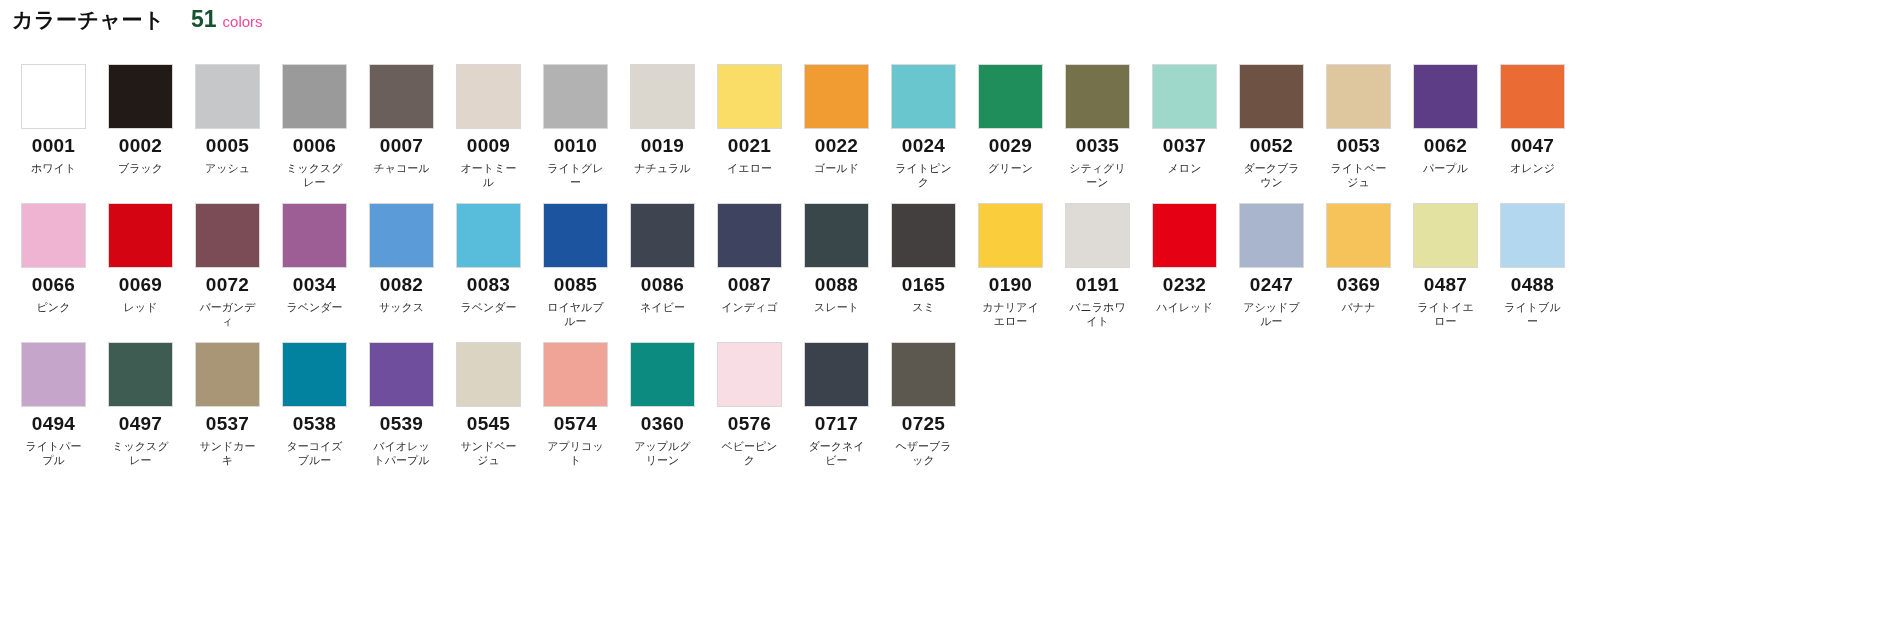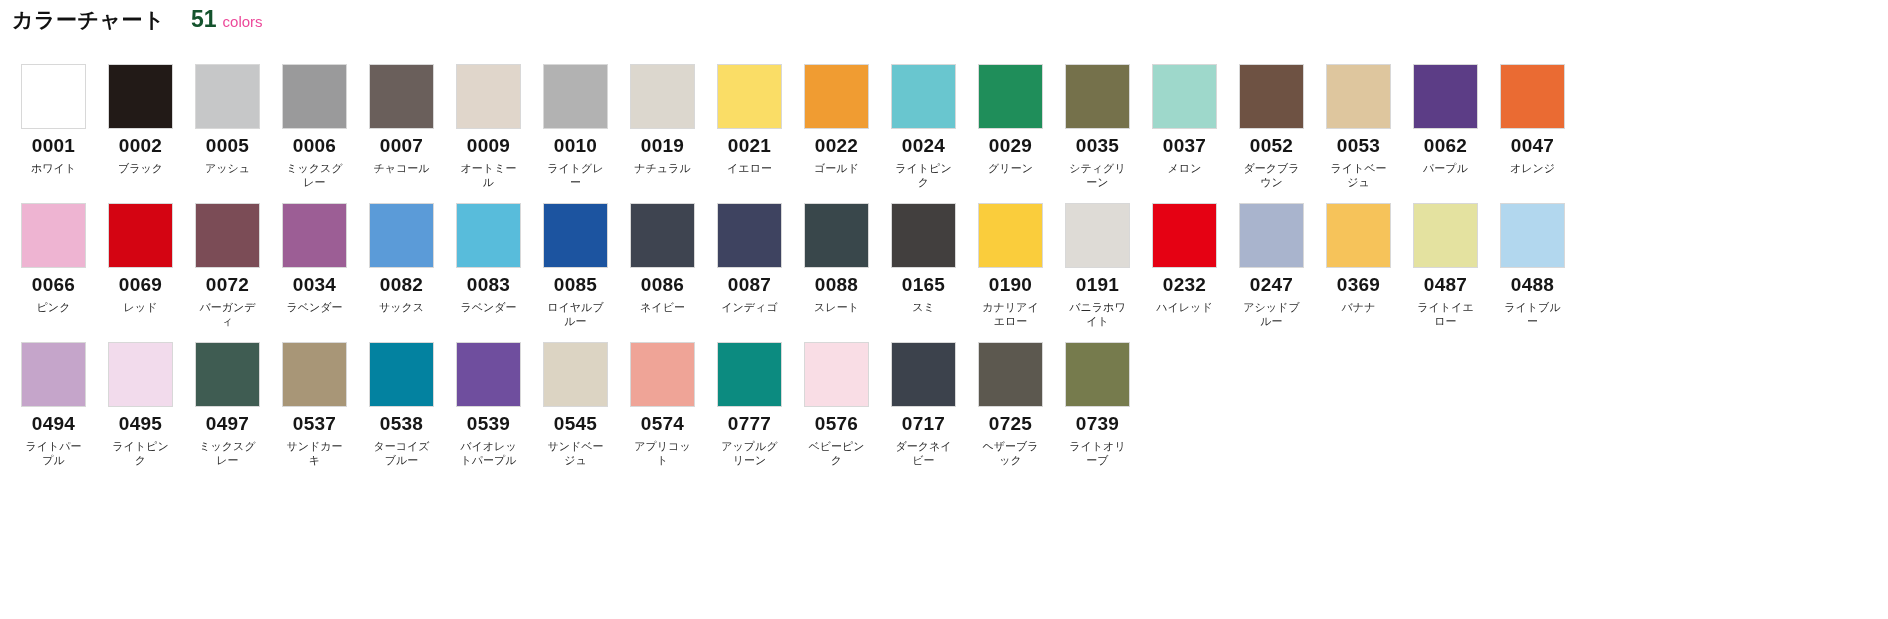--- a/index.html
+++ b/index.html
@@ -293,25 +293,20 @@
           <div class="swatch-name">ライトブルー</div>
         </div>
       </div>
       <div class="swatch-row">
         <div class="swatch-cell">
           <div class="swatch-chip" style="background: rgb(197, 165, 202);"></div>
           <div class="swatch-code">0494</div>
           <div class="swatch-name">ライトパープル</div>
         </div>
         <div class="swatch-cell">
-          <div class="swatch-chip" style="background: rgb(242, 219, 236);"></div>
-          <div class="swatch-code">0495</div>
-          <div class="swatch-name">ライトピンク</div>
-        </div>
-        <div class="swatch-cell">
           <div class="swatch-chip" style="background: rgb(63, 92, 82);"></div>
           <div class="swatch-code">0497</div>
           <div class="swatch-name">ミックスグレー</div>
         </div>
         <div class="swatch-cell">
           <div class="swatch-chip" style="background: rgb(168, 150, 119);"></div>
           <div class="swatch-code">0537</div>
           <div class="swatch-name">サンドカーキ</div>
         </div>
         <div class="swatch-cell">
@@ -329,39 +324,34 @@
           <div class="swatch-code">0545</div>
           <div class="swatch-name">サンドベージュ</div>
         </div>
         <div class="swatch-cell">
           <div class="swatch-chip" style="background: rgb(239, 164, 151);"></div>
           <div class="swatch-code">0574</div>
           <div class="swatch-name">アプリコット</div>
         </div>
         <div class="swatch-cell">
           <div class="swatch-chip" style="background: rgb(12, 139, 128);"></div>
-          <div class="swatch-code">0777</div>
+          <div class="swatch-code">0360</div>
           <div class="swatch-name">アップルグリーン</div>
         </div>
         <div class="swatch-cell">
           <div class="swatch-chip" style="background: rgb(249, 221, 229);"></div>
           <div class="swatch-code">0576</div>
           <div class="swatch-name">ベビーピンク</div>
         </div>
         <div class="swatch-cell">
           <div class="swatch-chip" style="background: rgb(60, 66, 76);"></div>
           <div class="swatch-code">0717</div>
           <div class="swatch-name">ダークネイビー</div>
         </div>
         <div class="swatch-cell">
           <div class="swatch-chip" style="background: rgb(92, 88, 79);"></div>
           <div class="swatch-code">0725</div>
           <div class="swatch-name">ヘザーブラック</div>
         </div>
-        <div class="swatch-cell">
-          <div class="swatch-chip" style="background: rgb(118, 123, 77);"></div>
-          <div class="swatch-code">0739</div>
-          <div class="swatch-name">ライトオリーブ</div>
-        </div>
       </div>
     </div>
 
 </div>
 
 </body></html>

